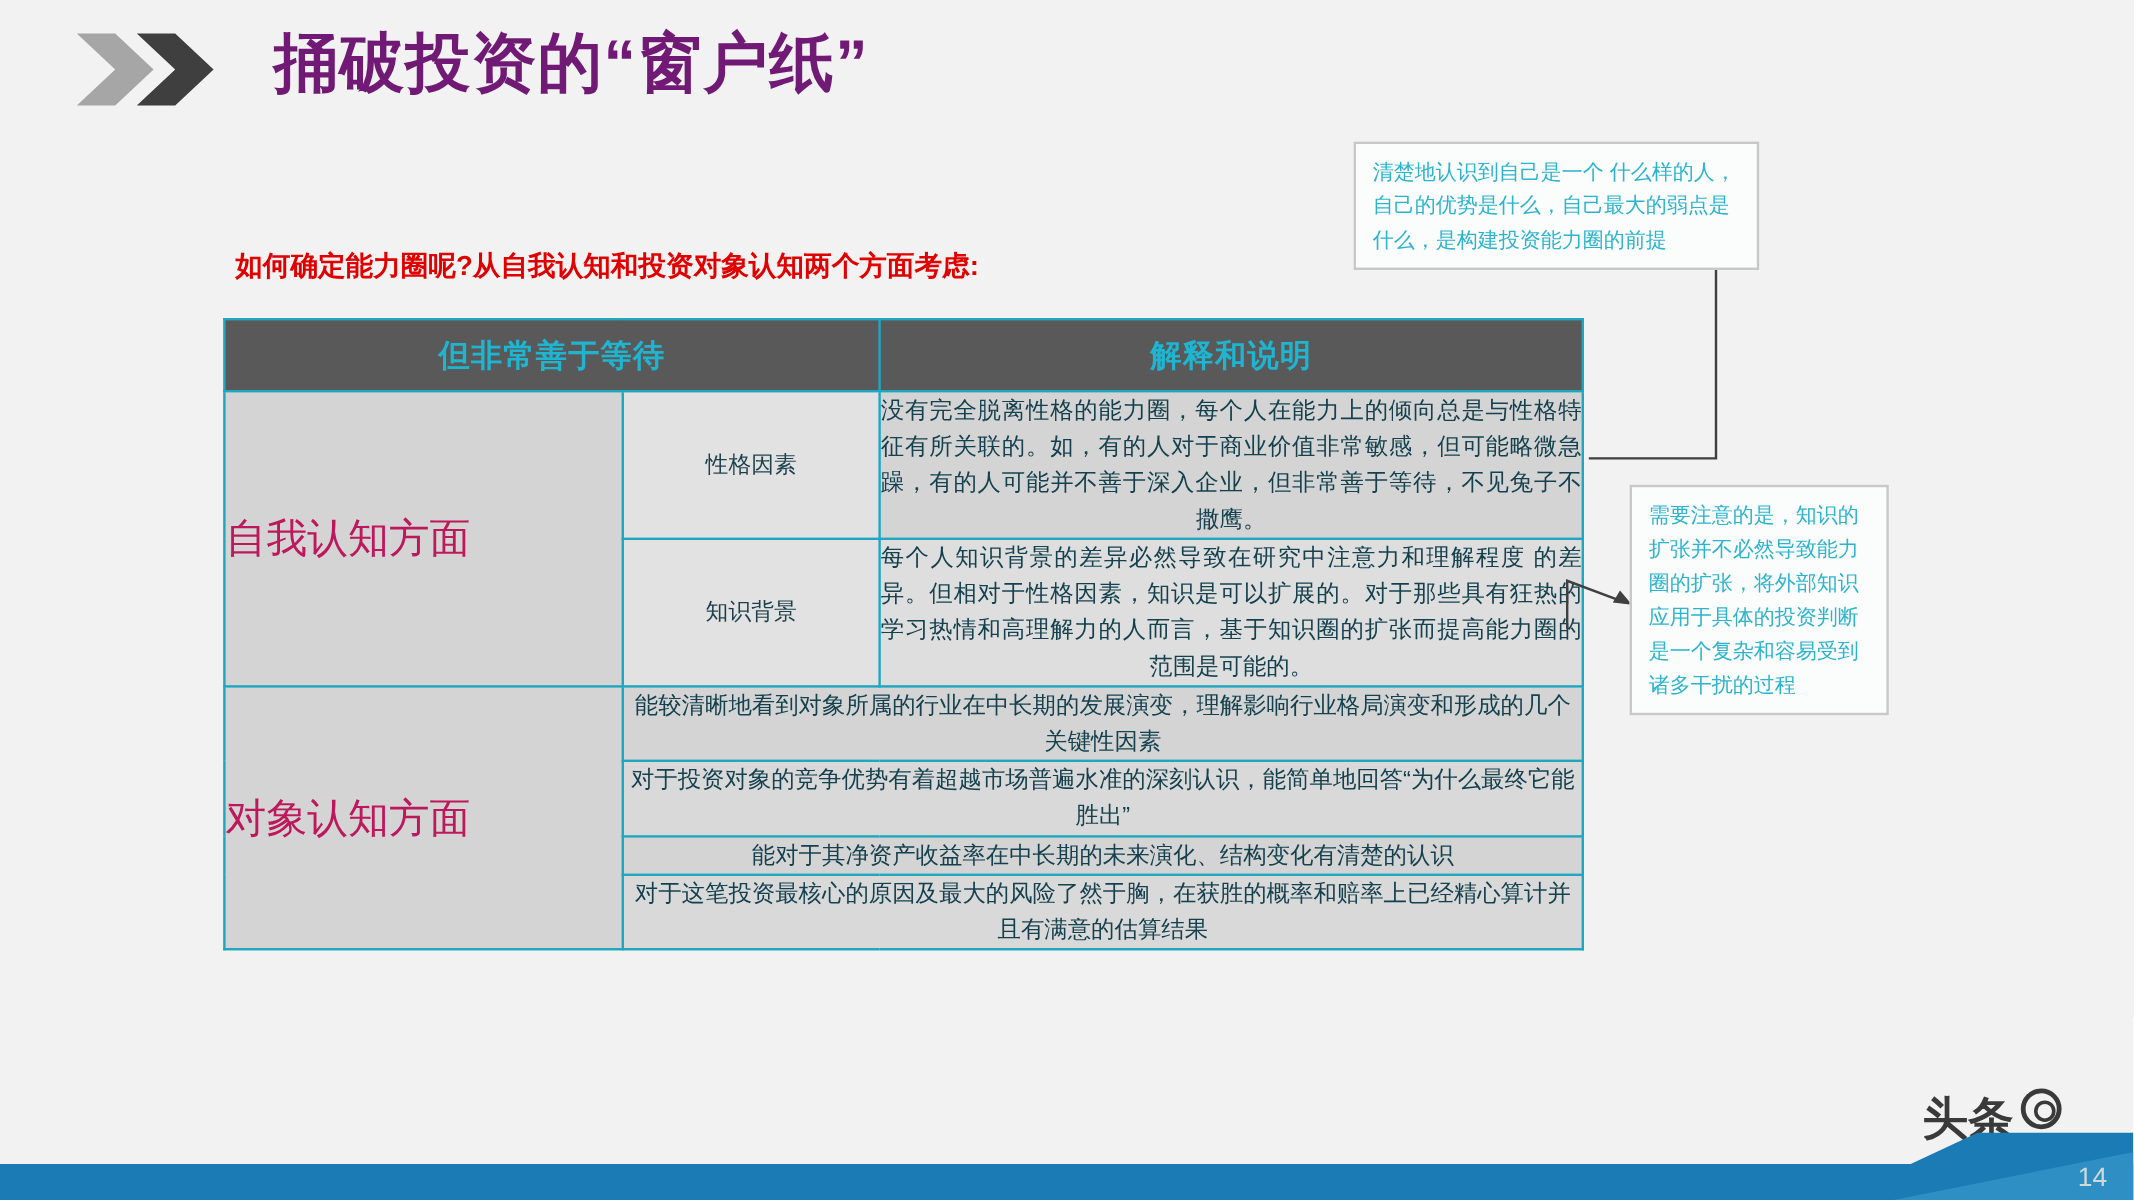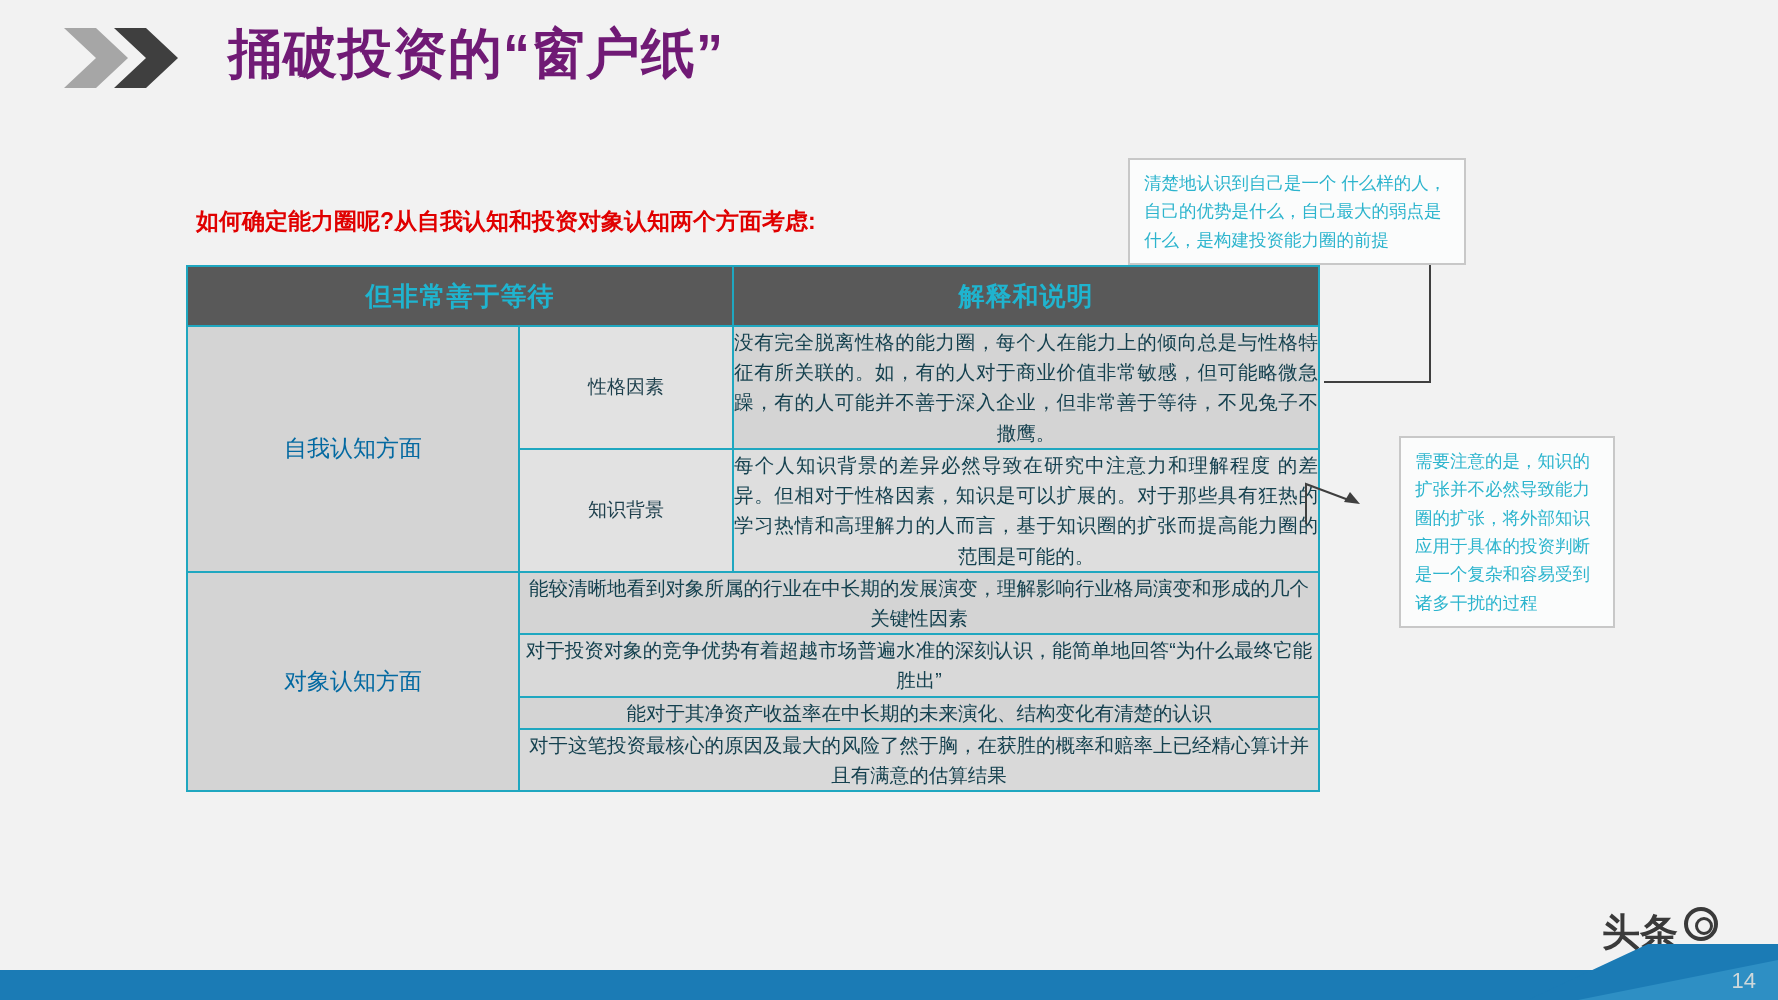--- a/index.html
+++ b/index.html
@@ -70,23 +70,22 @@
     background: #595959;
     color: #1fb4cf;
     font-size: 26px;
     font-weight: bold;
     text-align: center;
     height: 58px;
     letter-spacing: 1px;
   }
   .grp {
     background: #d4d4d4;
-    color: #0369a1;
-    font-size: 23px;
-    text-align: center;
+    color: #be185d;
+    font-size: 34px;
     width: 330px;
   }
   .sub {
     background: #e2e2e2;
     color: #1d3f4c;
     font-size: 19px;
     text-align: center;
     width: 212px;
   }
   .desc {
@@ -116,27 +115,25 @@
     color: #2cb4cd;
     font-size: 17.5px;
     line-height: 1.62;
     box-sizing: border-box;
     padding: 9px 12px 9px 14px;
   }
   #callout-1 {
     left: 1128px;
     top: 118px;
     width: 338px;
-    margin-top: 40px;
   }
   #callout-2 {
     left: 1358px;
-    top: 436px;
+    top: 404px;
     width: 216px;
-    margin-left: 41px;
   }
 
   
   .connector {
     position: absolute;
     pointer-events: none;
     overflow: visible;
   }
   #conn-1 { left: 1300px; top: 196px; width: 180px; height: 190px; }
   #conn-2 { left: 1300px; top: 430px; width: 80px;  height: 110px; }

